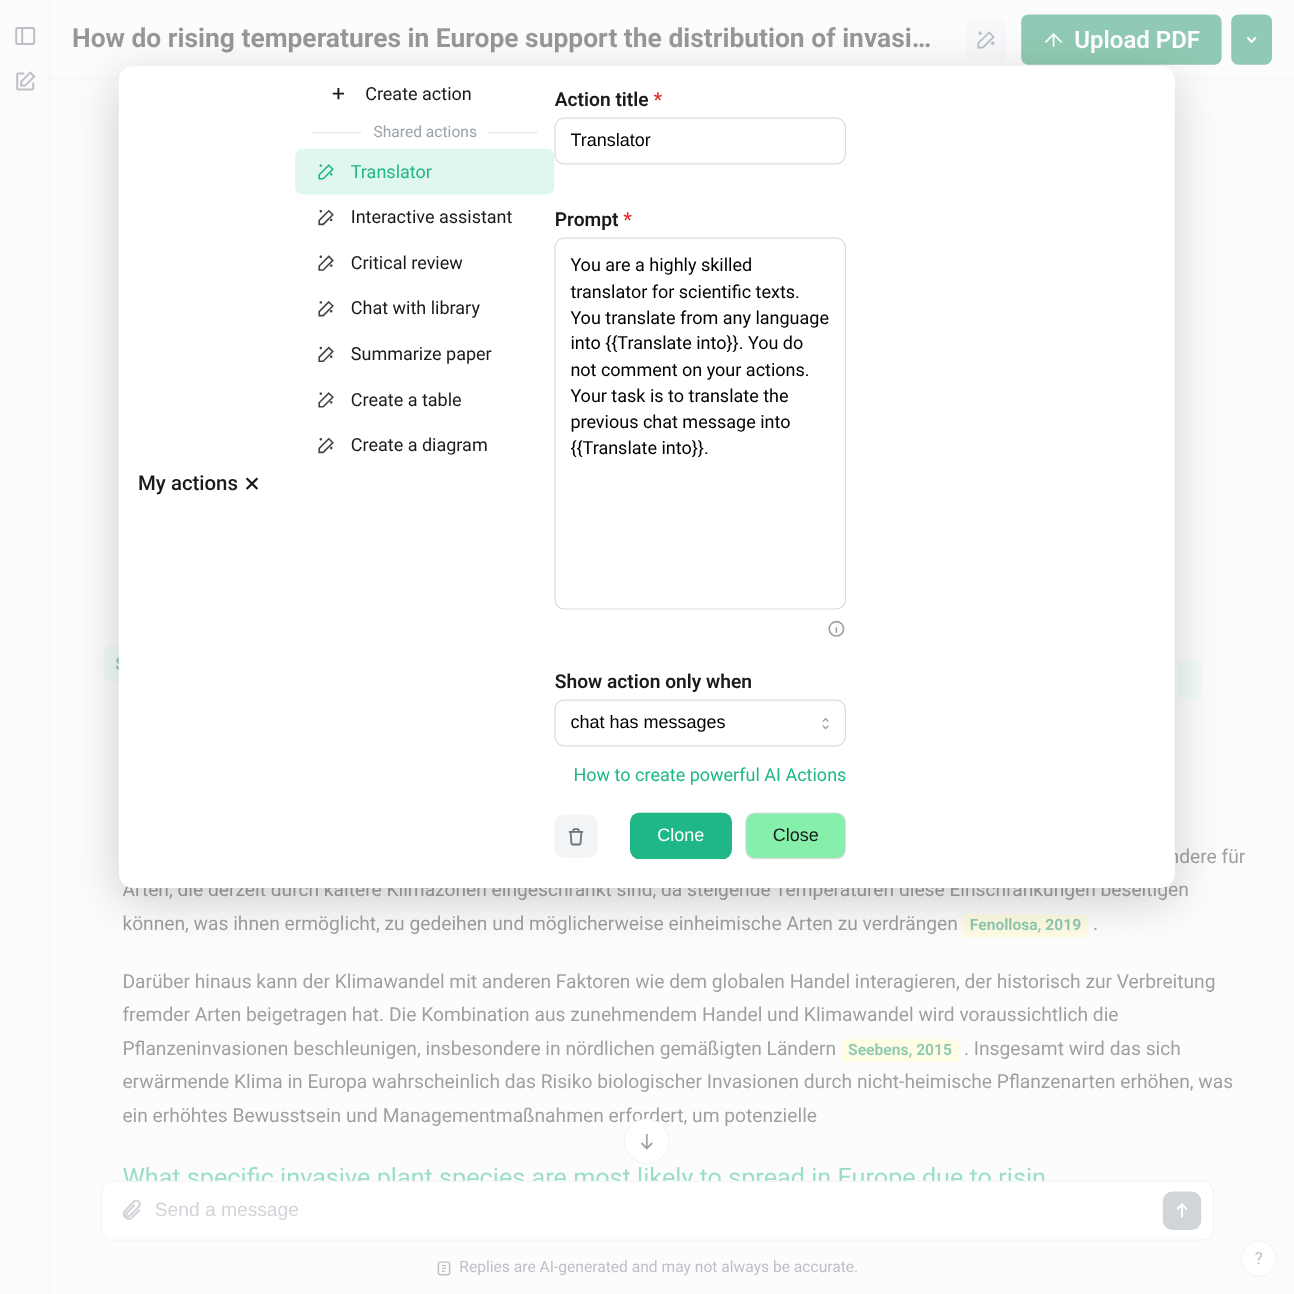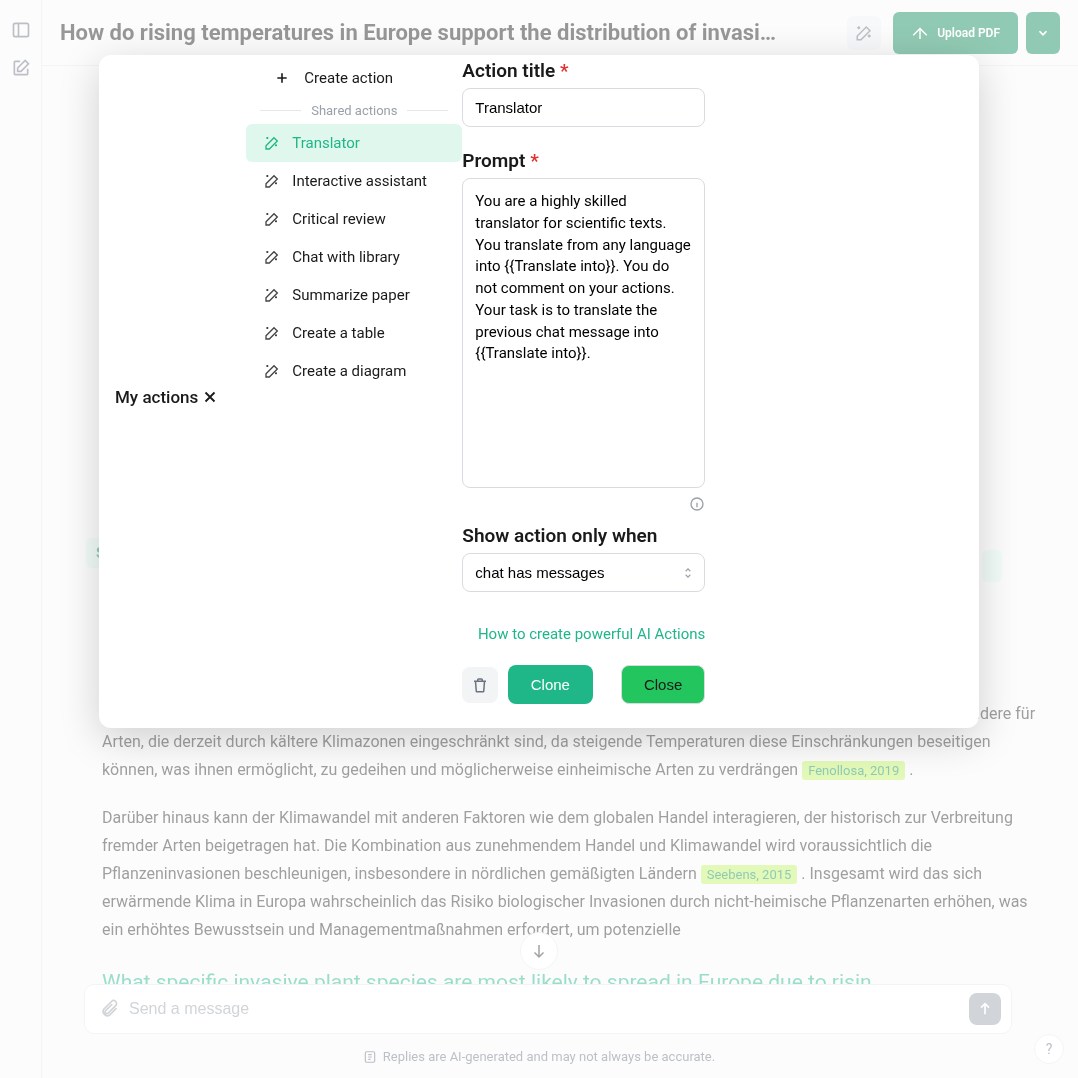--- a/index.html
+++ b/index.html
@@ -7,26 +7,26 @@
 
 
 .page-bg { position: absolute; inset: 0; display: flex; }
 .left-rail { width: 42px; border-right: 1px solid #e5e7eb; display: flex; flex-direction: column; align-items: center; padding-top: 20px; gap: 14px; color: #6b7280; }
 .left-rail svg { width: 20px; height: 20px; }
 .main-col { flex: 1; display: flex; flex-direction: column; }
 
 .top-bar { height: 66px; border-bottom: 1px solid #e5e7eb; display: flex; align-items: center; padding: 0 18px; gap: 12px; }
 .page-title { font-size: 22px; font-weight: 700; flex: 1; white-space: nowrap; overflow: hidden; text-overflow: ellipsis; }
 .wand-btn { width: 34px; height: 34px; background: #eef0f1; border-radius: 6px; display: flex; align-items: center; justify-content: center; color: #6b7280; }
-.upload-btn { background: #0c8a5a; color: #fff; border-radius: 6px; height: 42px; padding: 0 18px; display: flex; align-items: center; gap: 8px; font-weight: 600; font-size: 12px; }
+.upload-btn { background: #0c8a5a; color: #fff; border-radius: 6px; height: 42px; padding: 0 18px; display: flex; align-items: center; gap: 8px; font-weight: 600; font-size: 20px; }
 .upload-chev { background: #0c8a5a; width: 34px; height: 42px; border-radius: 6px; margin-left: -4px; display: flex; align-items: center; justify-content: center; color: #fff; }
 
 .content-area { flex: 1; overflow: hidden; padding: 14px 30px 0 60px; font-size: 16px; line-height: 1.75; color: #2a2a2a; }
 .content-area p { margin-bottom: 20px; }
-.cite { background: #bef264; color: #0c8a5a; font-size: 13px; padding: 2px 6px; border-radius: 3px; font-weight: 400; }
+.cite { background: #fef9c3; color: #0c8a5a; font-size: 13px; padding: 2px 6px; border-radius: 3px; font-weight: 700; }
 .suggestion { color: #1fb787; font-size: 21px; margin-top: 8px; }
 
 .chat-bar { position: absolute; left: 84px; right: 66px; bottom: 44px; height: 50px; border: 1px solid #e5e7eb; border-radius: 10px; background: #fff; display: flex; align-items: center; padding: 0 10px 0 14px; gap: 10px; }
 .chat-bar input { flex: 1; border: none; outline: none; font-size: 16px; color: #333; }
 .chat-bar input::placeholder { color: #9aa1a9; }
 .send-btn { width: 32px; height: 32px; background: #9aa1a9; border-radius: 8px; display: flex; align-items: center; justify-content: center; color: #fff; }
 .scroll-down { position: absolute; left: 50%; transform: translateX(-50%); bottom: 108px; width: 38px; height: 38px; border-radius: 50%; background: #fff; border: 1px solid #e5e7eb; display: flex; align-items: center; justify-content: center; color: #333; }
 .disclaimer { position: absolute; left: 0; right: 0; bottom: 14px; text-align: left; font-size: 13px; color: #6b7280; display: flex; align-items: center; justify-content: center; gap: 6px; }
 .help-btn { position: absolute; right: 14px; bottom: 14px; width: 30px; height: 30px; border: 1px solid #e5e7eb; border-radius: 50%; display: flex; align-items: center; justify-content: center; font-size: 14px; color: #6b7280; background: #fff; }
 
@@ -43,37 +43,37 @@
 .sidebar { width: 216px; padding: 4px 0 20px 0; }
 .create-action { display: flex; align-items: center; gap: 14px; padding: 10px 28px; font-size: 15px; cursor: pointer; }
 .shared-label { display: flex; align-items: center; gap: 10px; padding: 6px 14px; font-size: 13px; color: #9aa1a9; text-align: center; }
 .shared-label::before, .shared-label::after { content: ""; flex: 1; height: 1px; background: #e5e7eb; }
 .action-item { display: flex; align-items: center; gap: 12px; padding: 10px 18px; font-size: 15px; cursor: pointer; border-radius: 6px; }
 .action-item.active { background: #e0f7ee; color: #1fb787; }
 .action-item .aicon { width: 16px; height: 16px; color: #444; }
 .action-item.active .aicon { color: #1fb787; }
 
 .form-col { flex: 1; padding: 0 24px 24px 0; }
-.field-label { font-size: 19px; font-weight: 600; margin-bottom: 6px; margin-top: 4px; }
+.field-label { font-size: 16px; font-weight: 600; margin-bottom: 6px; margin-top: 18px; }
 .req { color: #e03131; }
 .text-input { width: 100%; border: 1px solid #d8dce0; border-radius: 8px; padding: 10px 12px; font-size: 15px; outline: none; }
 .textarea { width: 100%; border: 1px solid #d8dce0; border-radius: 8px; padding: 12px; font-size: 15px; outline: none; resize: none; height: 310px; line-height: 1.45; font-family: inherit; }
 .info-row { display: flex; justify-content: flex-end; margin-top: 4px; color: #9aa1a9; }
 .info-row svg { width: 16px; height: 16px; }
 .select-wrap { position: relative; }
 .select-wrap .text-input { padding-right: 30px; }
 .select-chev { position: absolute; right: 10px; top: 50%; transform: translateY(-50%); color: #9aa1a9; width: 14px; height: 14px; }
-.link-row { text-align: right; margin-top: 32px; }
+.link-row { text-align: right; margin-top: 14px; }
 .link-row a { color: #1fb787; font-size: 15px; text-decoration: none; }
 .footer-row { display: flex; justify-content: space-between; align-items: center; margin-top: 22px; }
 .trash-btn { width: 36px; height: 36px; background: #f3f4f5; border-radius: 8px; display: flex; align-items: center; justify-content: center; color: #6b7280; cursor: pointer; }
-.btn-group { display: flex; gap: 28px; }
+.btn-group { display: flex; gap: 11px; }
 .btn { padding: 10px 22px; border-radius: 8px; font-size: 15px; font-weight: 500; cursor: pointer; border: 1px solid transparent; }
 .btn-primary { background: #1fb787; color: #fff; }
-.btn-secondary { background: #22c55e; border-color: #d8dce0; color: #1a1a1a; }
+.btn-secondary { background: #86efac; border-color: #d8dce0; color: #1a1a1a; }
 
 .tag-pill { position: absolute; background: #e0f7ee; border-radius: 6px; padding: 6px 10px; font-weight: 600; color: #0c8a5a; font-size: 15px; }
 </style>
 </head>
 <body>
 
 <div class="page-bg">
   <div class="left-rail">
     <div>
       <svg viewBox="0 0 24 24" fill="none" stroke="currentColor" stroke-width="2">

